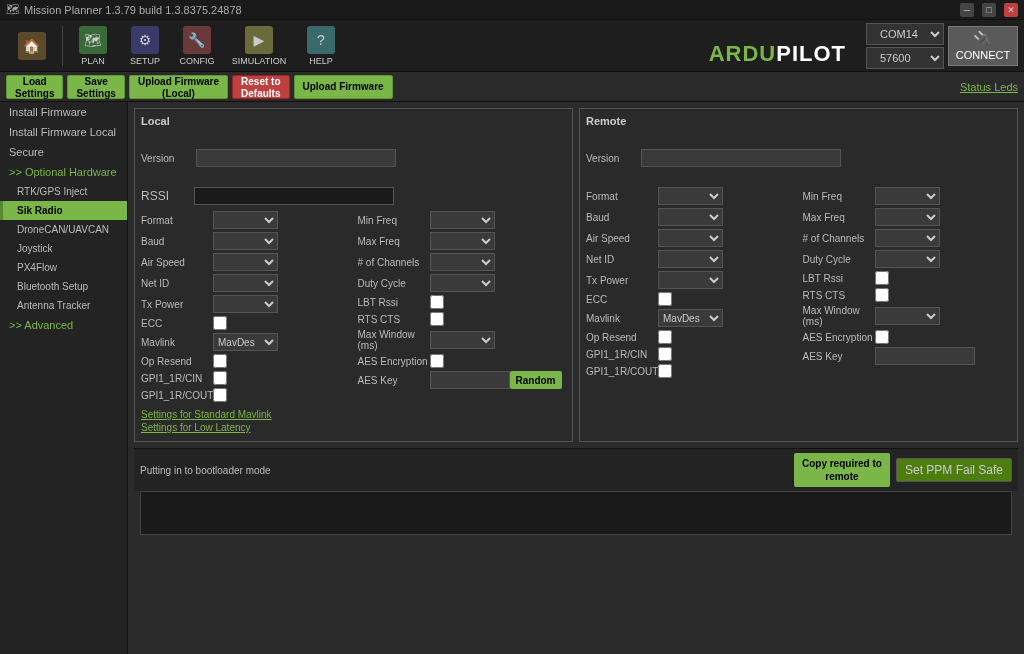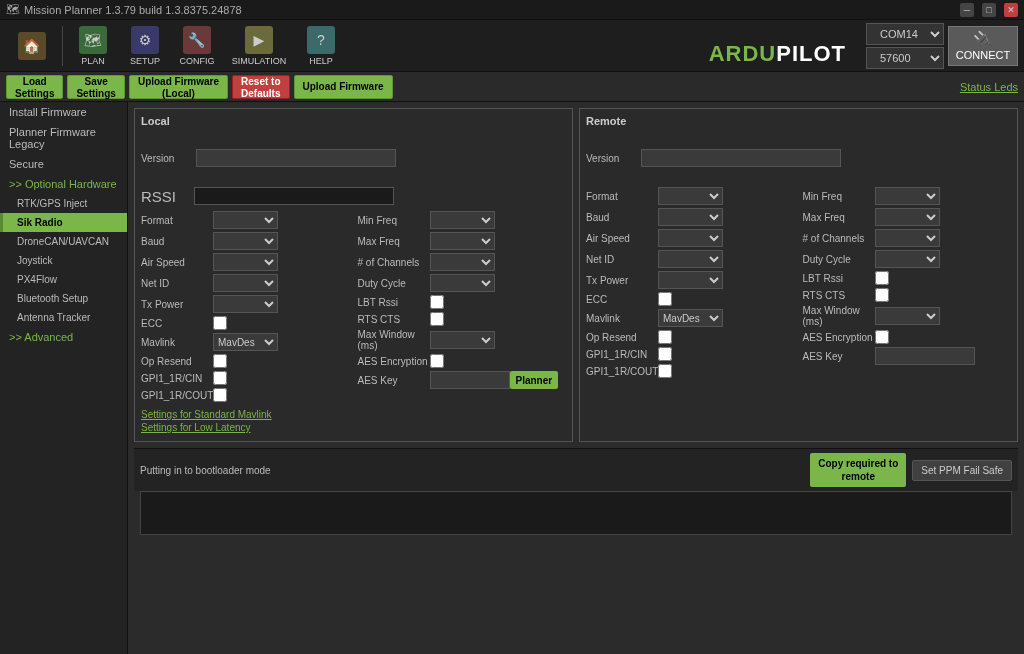--- a/index.html
+++ b/index.html
@@ -256,21 +256,21 @@
       border: 1px solid #555;
       height: 18px;
       width: 200px;
     }
     .rssi-row {
       display: flex;
       align-items: center;
       margin-bottom: 6px;
     }
     .rssi-label {
-      font-size: 15px;
+      font-size: 12px;
       color: #bbb;
       width: 53px;
     }
     .rssi-bar {
       background: #1a1a1a;
       border: 1px solid #555;
       height: 18px;
       width: 200px;
       position: relative;
       overflow: hidden;
@@ -331,24 +331,24 @@
       background: #7ab648;
       border: none;
       color: #000;
       font-size: 10px;
       font-weight: bold;
       padding: 4px 8px;
       cursor: pointer;
       border-radius: 2px;
     }
     .ppm-btn {
-      background: #404040;
+      background: #4d7c0f;
       border: 1px solid #555;
       color: #ccc;
-      font-size: 10px;
+      font-size: 12px;
       padding: 4px 8px;
       cursor: pointer;
       border-radius: 2px;
     }
 
     #log-area {
       background: #1a1a1a;
       border: 1px solid #444;
       margin: 0 6px 6px;
       height: 44px;
@@ -435,21 +435,21 @@
   <button class="action-btn red" style="white-space:pre-line; line-height:1.2;">Reset to
 Defaults</button>
   <button class="action-btn">Upload Firmware</button>
   <span class="status-leds-btn">Status Leds</span>
 </div>
 
 <div id="main">
 
   <div id="sidebar">
     <div class="sidebar-item">Install Firmware</div>
-    <div class="sidebar-item">Planner Firmware Legacy</div>
+    <div class="sidebar-item">Install Firmware Local</div>
     <div class="sidebar-item">Secure</div>
     <div class="sidebar-item parent">&gt;&gt; Optional Hardware</div>
     <div class="sidebar-item sub">RTK/GPS Inject</div>
     <div class="sidebar-item sub active">Sik Radio</div>
     <div class="sidebar-item sub">DroneCAN/UAVCAN</div>
     <div class="sidebar-item sub">Joystick</div>
     <div class="sidebar-item sub">PX4Flow</div>
     <div class="sidebar-item sub">Bluetooth Setup</div>
     <div class="sidebar-item sub">Antenna Tracker</div>
     <div class="sidebar-item parent">&gt;&gt; Advanced</div>
@@ -547,21 +547,21 @@
               <span class="field-label">Max Window (ms)</span>
               <select class="field-select med"><option></option></select>
             </div>
             <div class="field-row">
               <span class="field-label">AES Encryption</span>
               <input type="checkbox" class="field-checkbox" style="">
             </div>
             <div class="field-row">
               <span class="field-label">AES Key</span>
               <input class="field-input" style="width: 80px;">
-              <button class="random-btn">Planner</button>
+              <button class="random-btn">Random</button>
             </div>
           </div>
         </div>
 
         <div class="link-row">
           <a class="panel-link">Settings for Standard Mavlink</a>
           <a class="panel-link">Settings for Low Latency</a>
         </div>
       </div>
 

